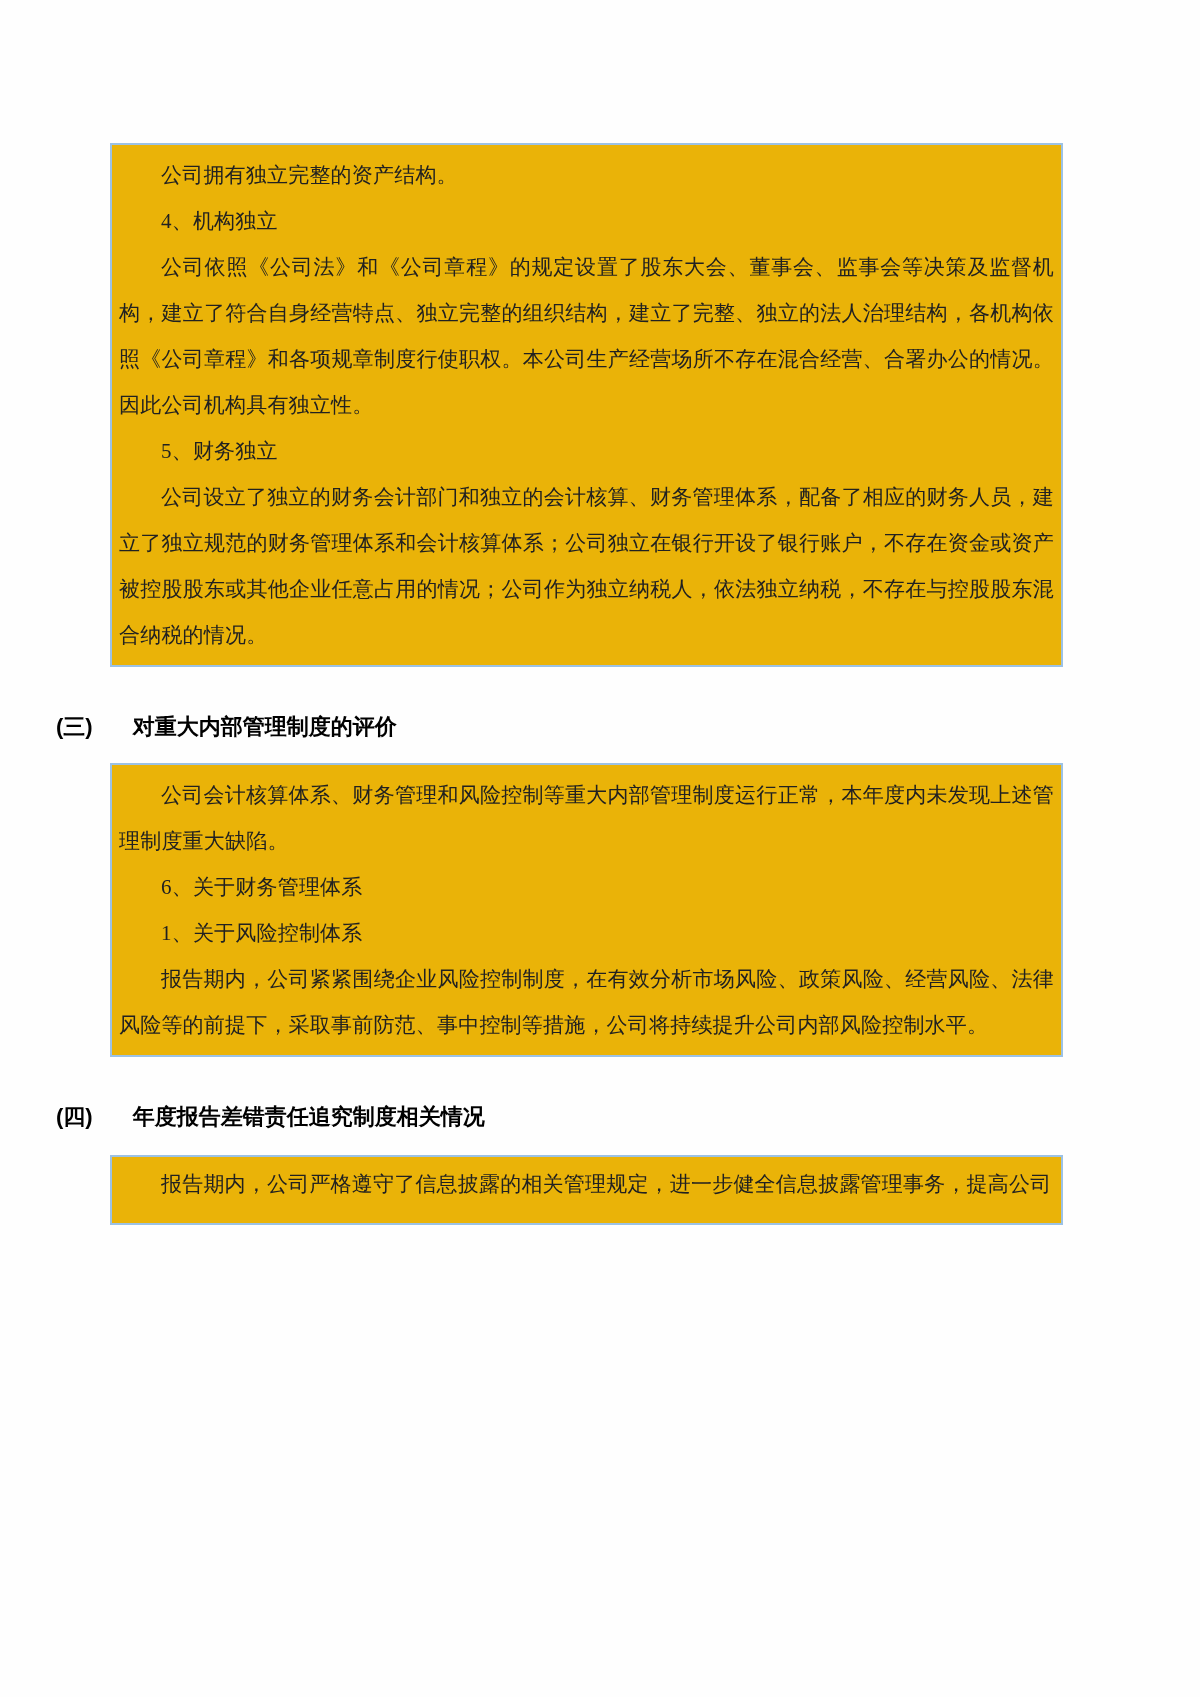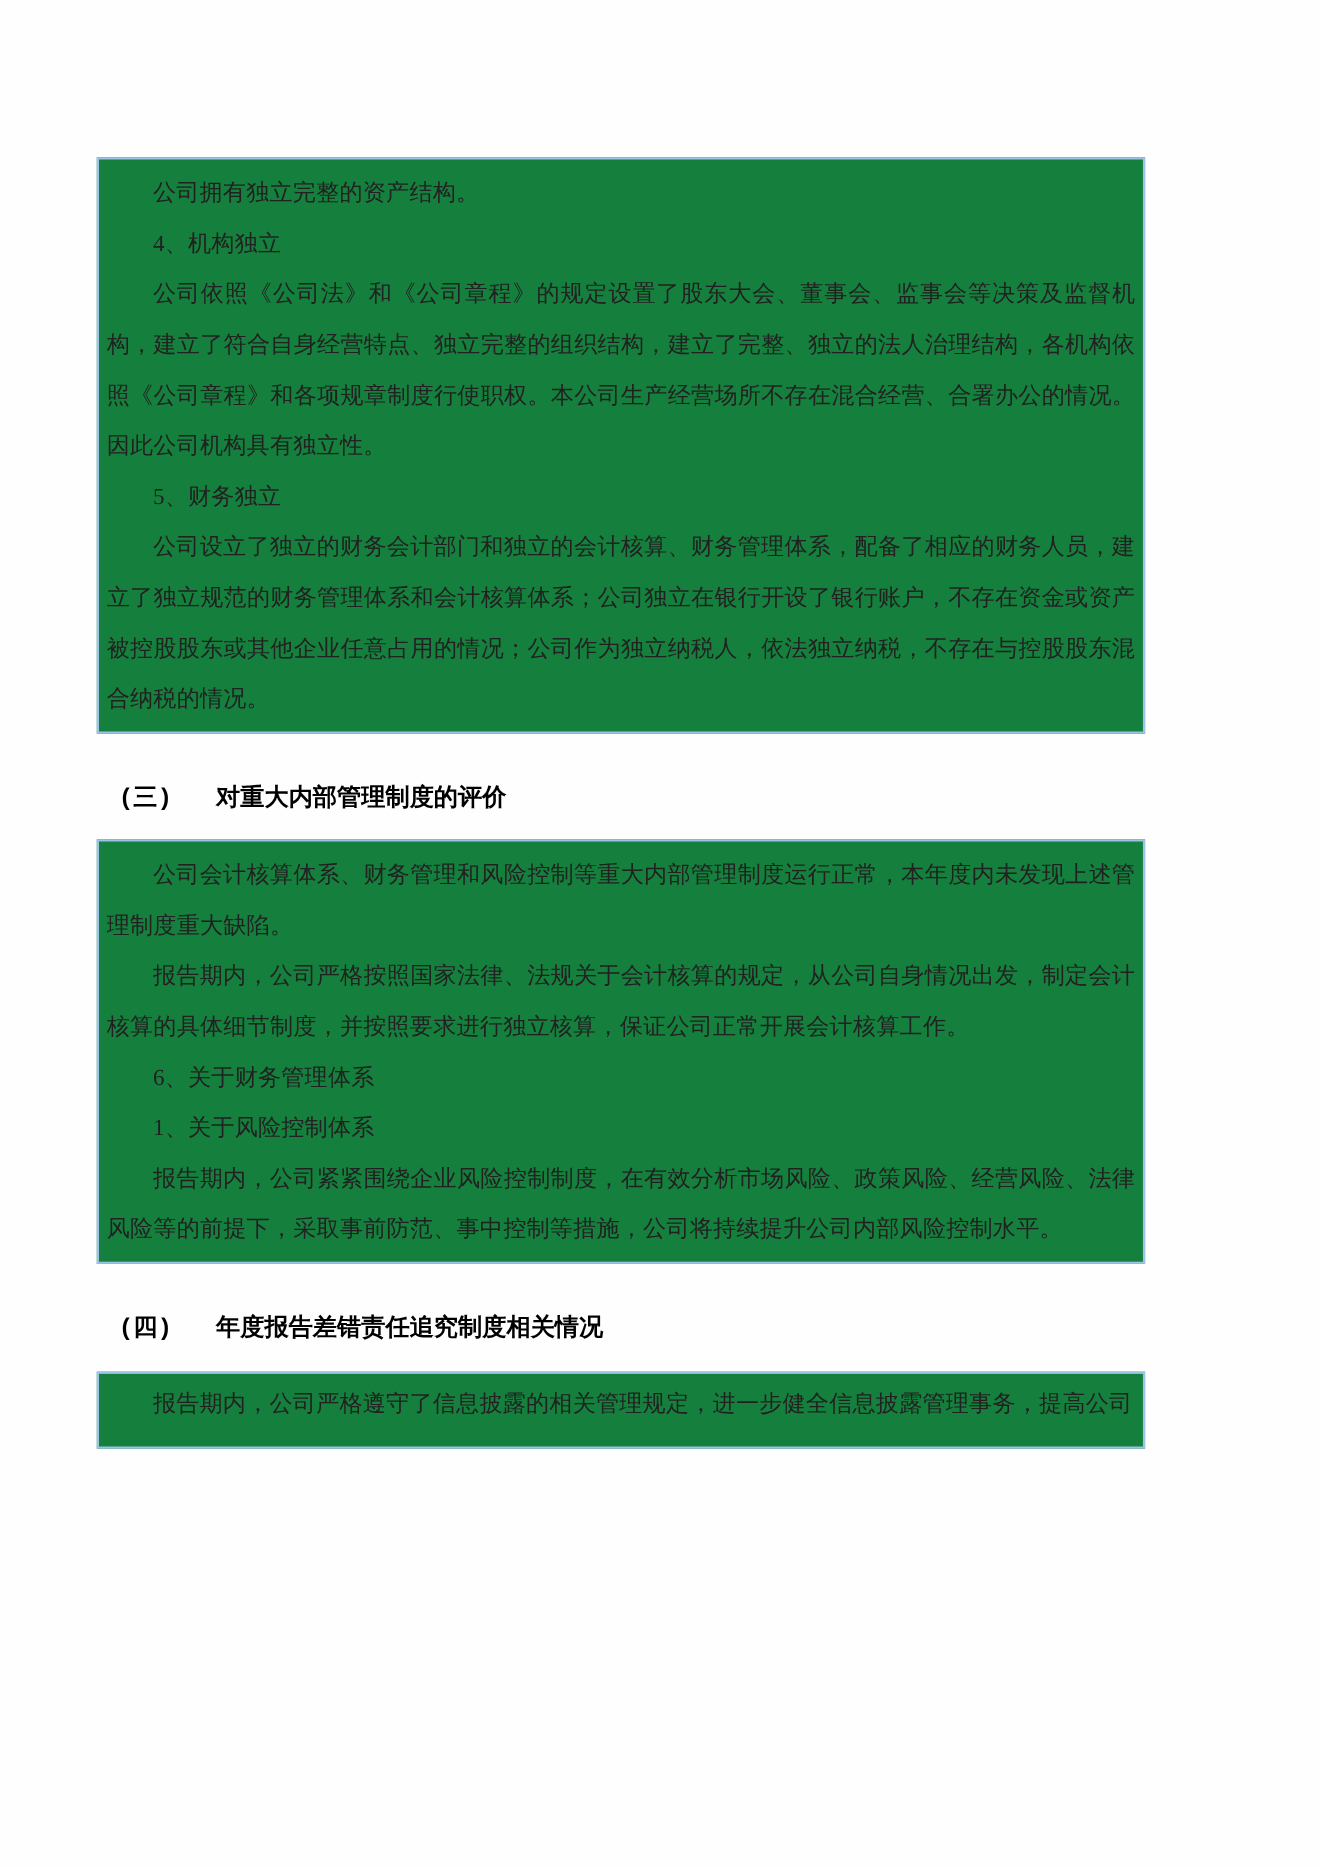--- a/index.html
+++ b/index.html
@@ -14,42 +14,42 @@
     font-family: "Liberation Serif", "DejaVu Serif", serif;
     color: #212121;
     overflow: hidden;
   }
   .page {
     position: relative;
     width: 1200px;
     height: 1697px;
   }
   .text-box {
-    margin-left: 88px;
+    margin-left: 110px;
     width: 953px;
     border: 2px solid #9cc2e5;
-    background: #15803d;
+    background: #eab308;
     padding: 7px 7px;
   }
   .text-box p {
     margin: 0;
     font-size: 21px;
     line-height: 46px;
     text-indent: 2em;
     text-align: justify;
     color: #212121;
     letter-spacing: 0.2px;
   }
   #box-independence { margin-top: 143px; }
   #box-internal-mgmt { margin-top: 22px; }
   #box-error-accountability { margin-top: 24px; padding-top: 4px; padding-bottom: 16px; }
   .section-heading {
-    margin-left: 108px;
+    margin-left: 56px;
     margin-top: 46px;
-    font-family: Liberation Mono, monospace;
+    font-family: Liberation Sans, sans-serif;
     font-weight: bold;
     font-size: 22px;
     line-height: 28px;
     color: #000000;
     white-space: nowrap;
   }
   .section-heading .h-num {
     display: inline-block;
     margin-right: 40px;
   }
@@ -67,21 +67,20 @@
     <p>5、财务独立</p>
     <p>公司设立了独立的财务会计部门和独立的会计核算、财务管理体系，配备了相应的财务人员，建立了独立规范的财务管理体系和会计核算体系；公司独立在银行开设了银行账户，不存在资金或资产被控股股东或其他企业任意占用的情况；公司作为独立纳税人，依法独立纳税，不存在与控股股东混合纳税的情况。</p>
   </div>
 
   <div class="section-heading" id="heading-3">
     <span class="h-num">(三)</span><span class="h-title">对重大内部管理制度的评价</span>
   </div>
 
   <div class="text-box" id="box-internal-mgmt">
     <p>公司会计核算体系、财务管理和风险控制等重大内部管理制度运行正常，本年度内未发现上述管理制度重大缺陷。</p>
-    <p>报告期内，公司严格按照国家法律、法规关于会计核算的规定，从公司自身情况出发，制定会计核算的具体细节制度，并按照要求进行独立核算，保证公司正常开展会计核算工作。</p>
     <p>6、关于财务管理体系</p>
     <p>1、关于风险控制体系</p>
     <p>报告期内，公司紧紧围绕企业风险控制制度，在有效分析市场风险、政策风险、经营风险、法律风险等的前提下，采取事前防范、事中控制等措施，公司将持续提升公司内部风险控制水平。</p>
   </div>
 
   <div class="section-heading" id="heading-4">
     <span class="h-num">(四)</span><span class="h-title">年度报告差错责任追究制度相关情况</span>
   </div>
 
   <div class="text-box" id="box-error-accountability">

